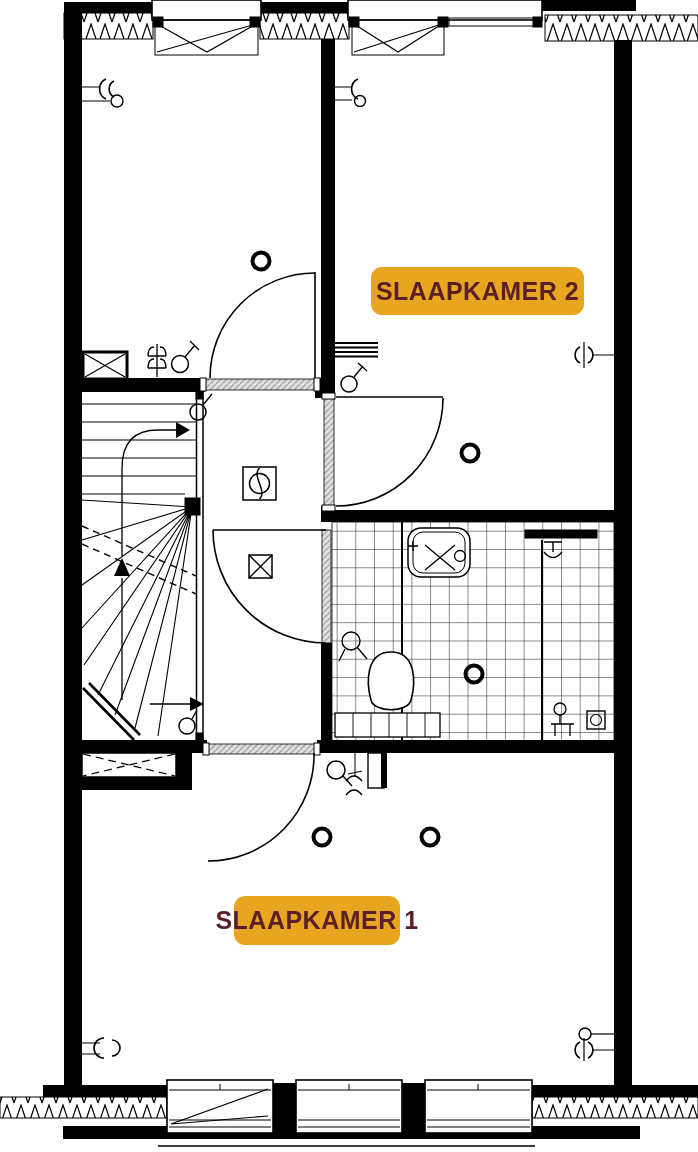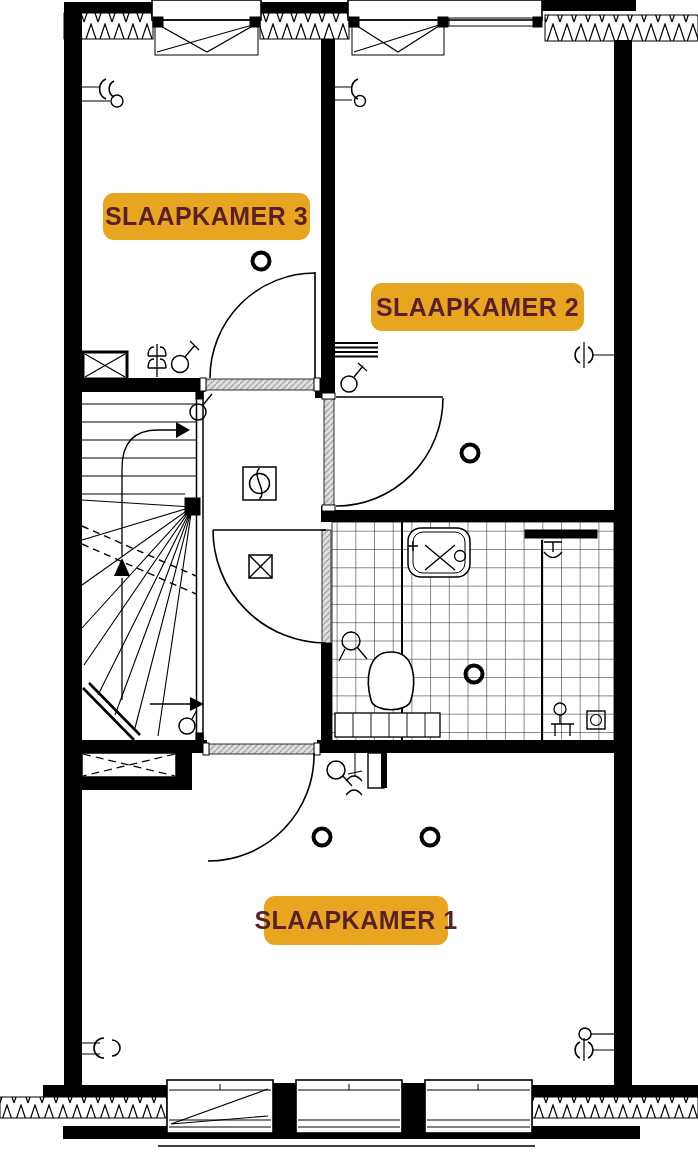--- a/index.html
+++ b/index.html
@@ -12,23 +12,23 @@
   .plan{position:relative;width:698px;height:1152px;background:var(--paper);overflow:hidden;
         font-family:"Liberation Sans", sans-serif;}
   .plan svg{position:absolute;left:0;top:0;}
   .room-label{
     position:absolute;display:flex;align-items:center;justify-content:center;
     background:var(--label-bg);color:var(--label-text);
     font-weight:bold;font-size:25px;letter-spacing:.5px;
     border-radius:11px;white-space:nowrap;
   }
   .room-label.b3{left:103px;top:193px;width:207px;height:47px;}
-  .room-label.b2{left:371px;top:267px;width:213px;height:48px;margin-top:16px;}
+  .room-label.b2{left:371px;top:267px;width:213px;height:48px;}
   .room-label.ba{left:385px;top:610px;width:167px;height:46px;}
-  .room-label.b1{left:264px;top:896px;width:184px;height:49px;}
+  .room-label.b1{left:234px;top:896px;width:166px;height:49px;}
 </style>
 </head>
 <body>
 
 <div class="plan">
 
 <svg width="698" height="1152" viewBox="0 0 698 1152">
   <defs>
     <pattern id="insul" width="14" height="23" patternUnits="userSpaceOnUse">
       <path d="M0,22 L7,1 L14,22" fill="none" stroke="#000" stroke-width="1.2"></path>
@@ -304,16 +304,15 @@
       <circle cx="585" cy="1034" r="6" stroke-width="1.5"></circle>
       <path d="M591,1034 H614" stroke-width="1.2"></path>
     </g>
     <g>
       <path d="M580,1042 A9,9 0 0 0 580,1058 M588,1042 A9,9 0 0 1 588,1058" stroke-width="1.6"></path>
       <path d="M592,1050 H614 M584,1038 V1061" stroke-width="1.2"></path>
     </g>
   </g>
 </svg>
 
-  <div class="room-label b3">SLAAPKAMER 3</div>
   <div class="room-label b2">SLAAPKAMER 2</div>
   <div class="room-label b1">SLAAPKAMER 1</div>
 </div>
 
 </body></html>

